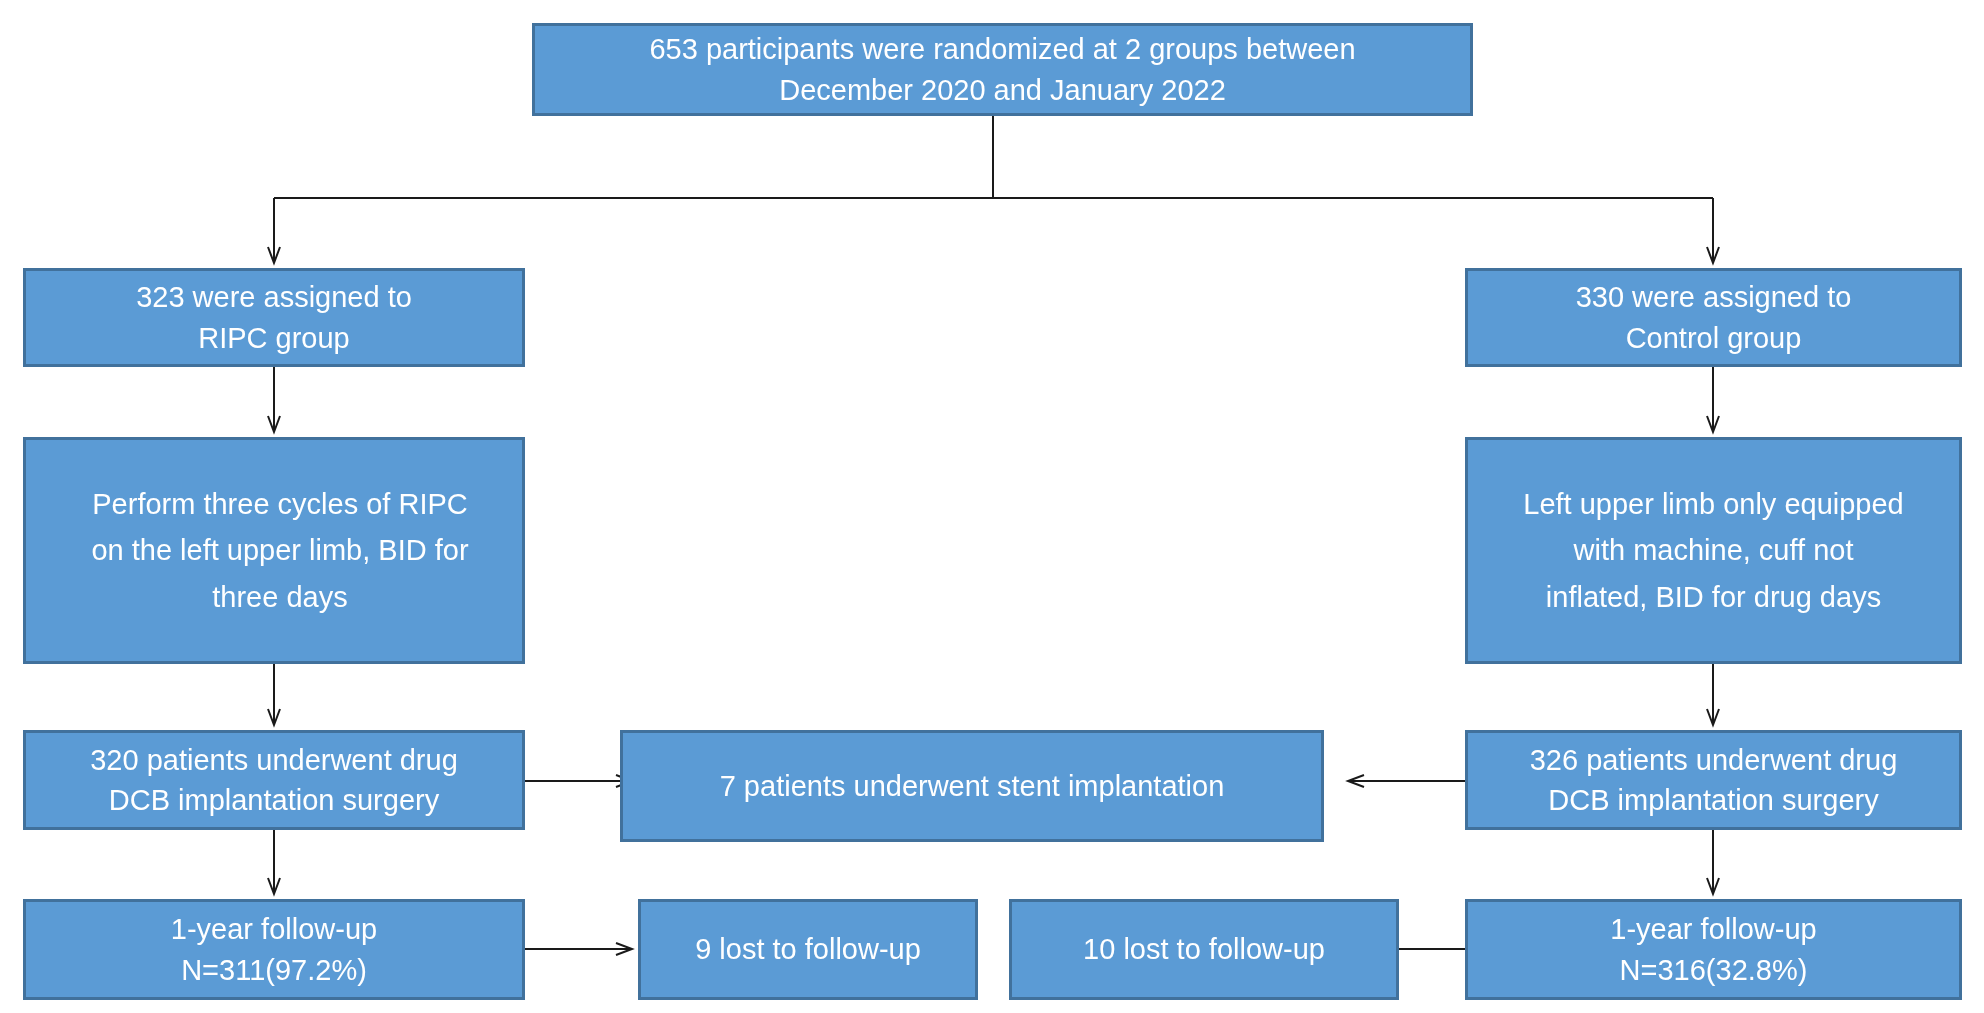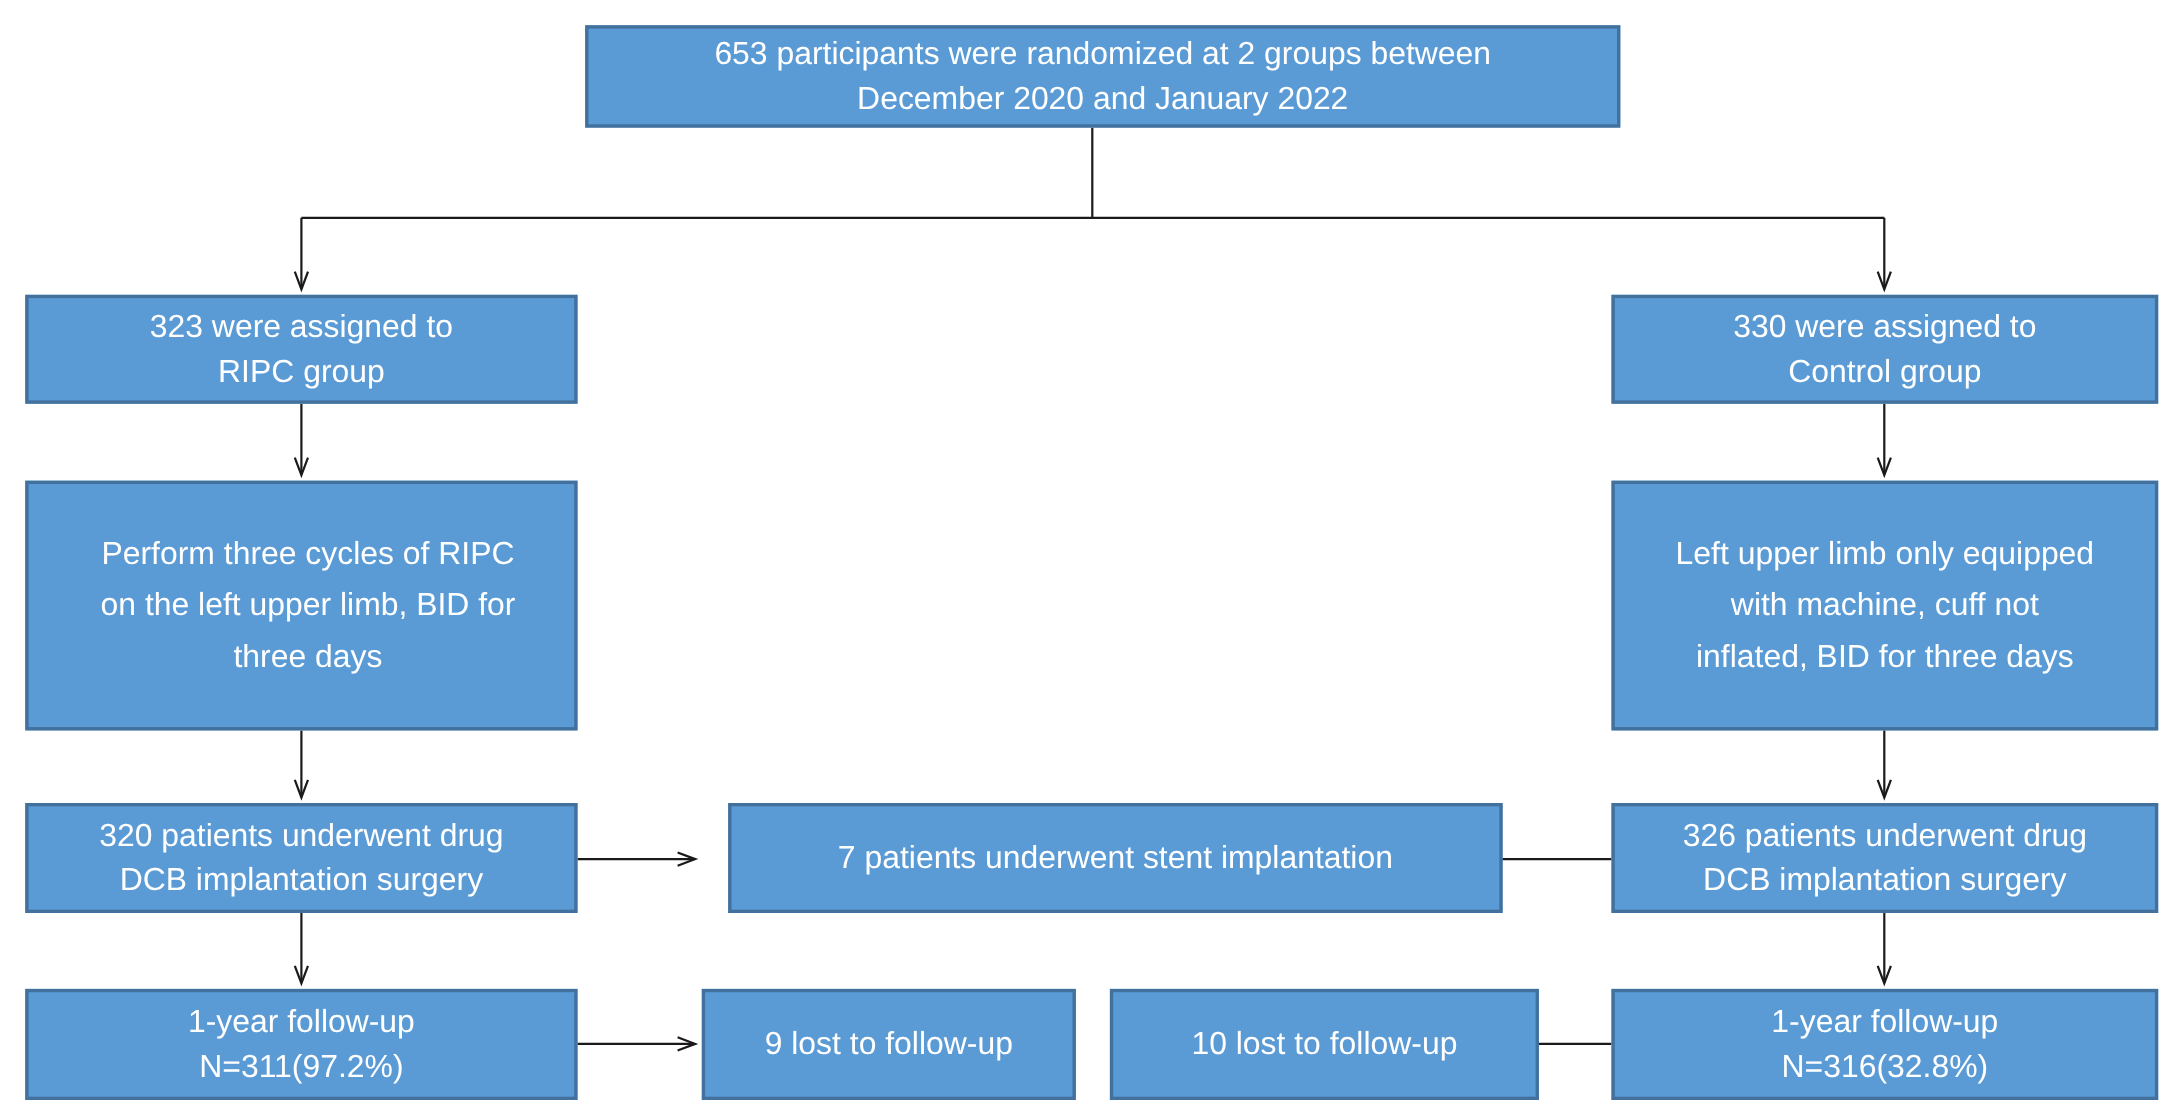--- a/index.html
+++ b/index.html
@@ -35,21 +35,21 @@
   .box.tall{line-height:1.6;}
   .line{white-space:nowrap;}
 
   
   #box-randomized        {left:512px;  top:23px;  width:941px; height:93px;margin-left:20px;}
   #box-ripc-assigned     {left:23px;   top:268px; width:502px; height:99px;}
   #box-control-assigned  {left:1465px; top:268px; width:497px; height:99px;}
   #box-ripc-intervention {left:23px;   top:437px; width:502px; height:227px;padding-left:12px;}
   #box-control-intervention{left:1465px;top:437px;width:497px; height:227px;}
   #box-ripc-dcb          {left:23px;   top:730px; width:502px; height:100px;}
-  #box-stent             {left:662px;  top:730px; width:704px; height:100px;}
+  #box-stent             {left:620px;  top:730px; width:704px; height:112px;}
   #box-control-dcb       {left:1465px; top:730px; width:497px; height:100px;}
   #box-ripc-followup     {left:23px;   top:899px; width:502px; height:101px;}
   #box-ripc-lost         {left:638px;  top:899px; width:340px; height:101px;}
   #box-control-lost      {left:1009px; top:899px; width:390px; height:101px;}
   #box-control-followup  {left:1465px; top:899px; width:497px; height:101px;}
 </style>
 </head>
 <body>
 
 <div id="canvas">
@@ -97,21 +97,21 @@
 
   <div class="box tall" id="box-ripc-intervention">
     <div class="line">Perform three cycles of RIPC</div>
     <div class="line">on the left upper limb, BID for</div>
     <div class="line">three days</div>
   </div>
 
   <div class="box tall" id="box-control-intervention">
     <div class="line">Left upper limb only equipped</div>
     <div class="line">with machine, cuff not</div>
-    <div class="line">inflated, BID for three days</div>
+    <div class="line">inflated, BID for drug days</div>
   </div>
 
   <div class="box" id="box-ripc-dcb">
     <div class="line">320 patients underwent drug</div>
     <div class="line">DCB implantation surgery</div>
   </div>
 
   <div class="box" id="box-stent">
     <div class="line">7 patients underwent stent implantation</div>
   </div>

